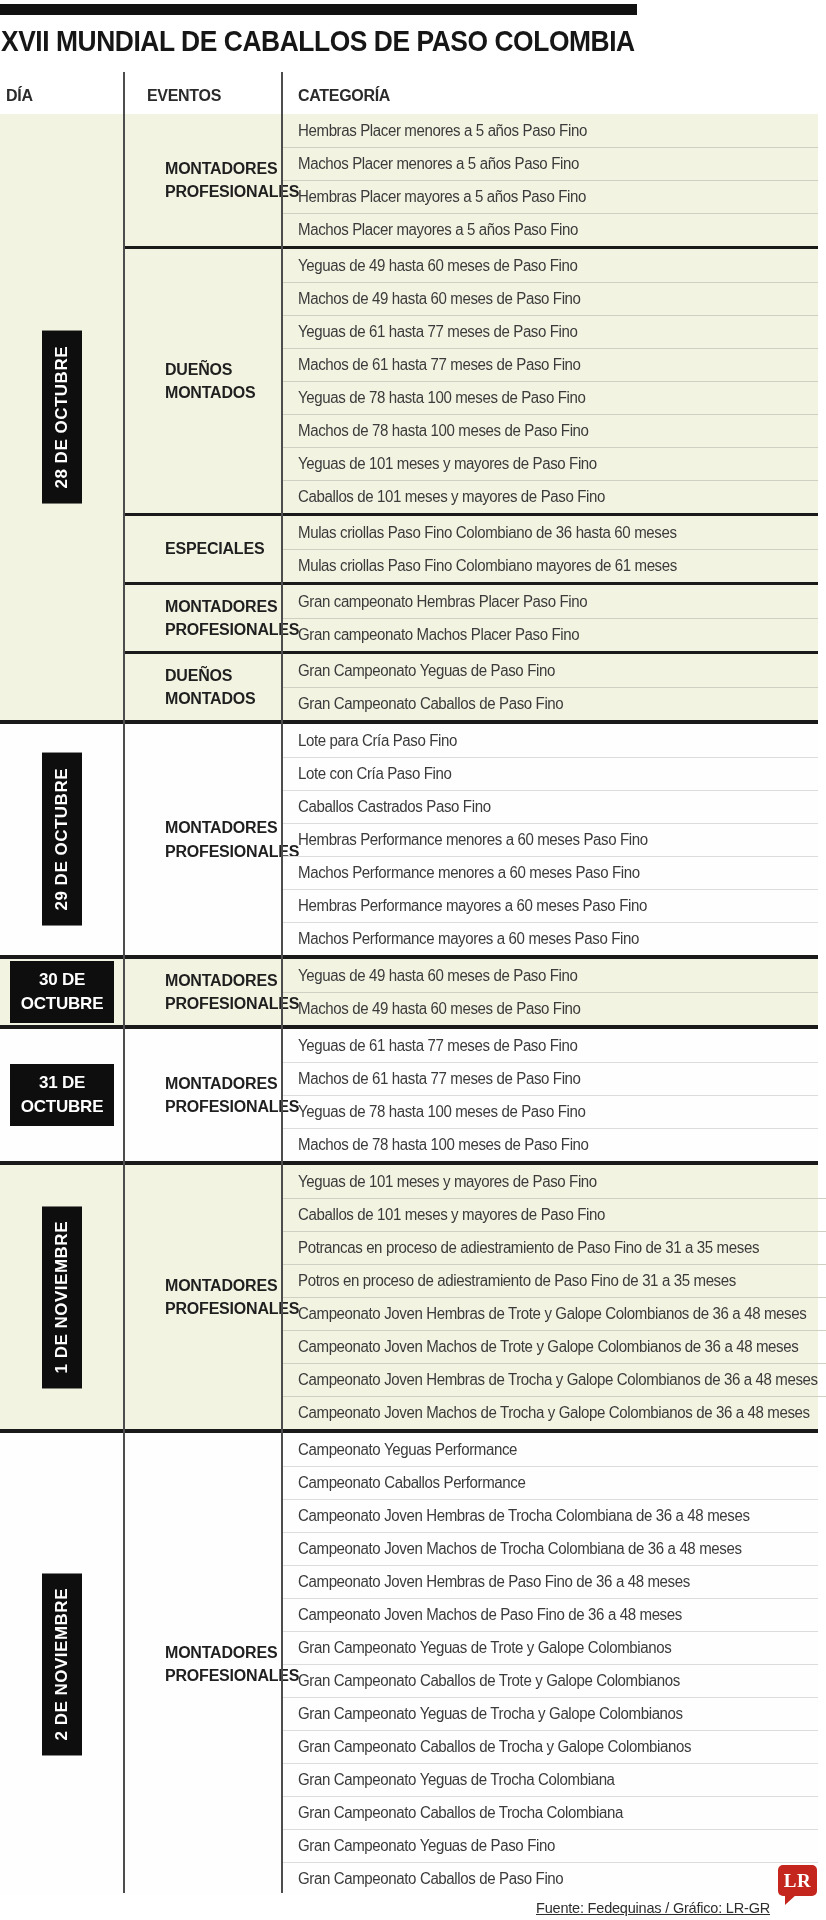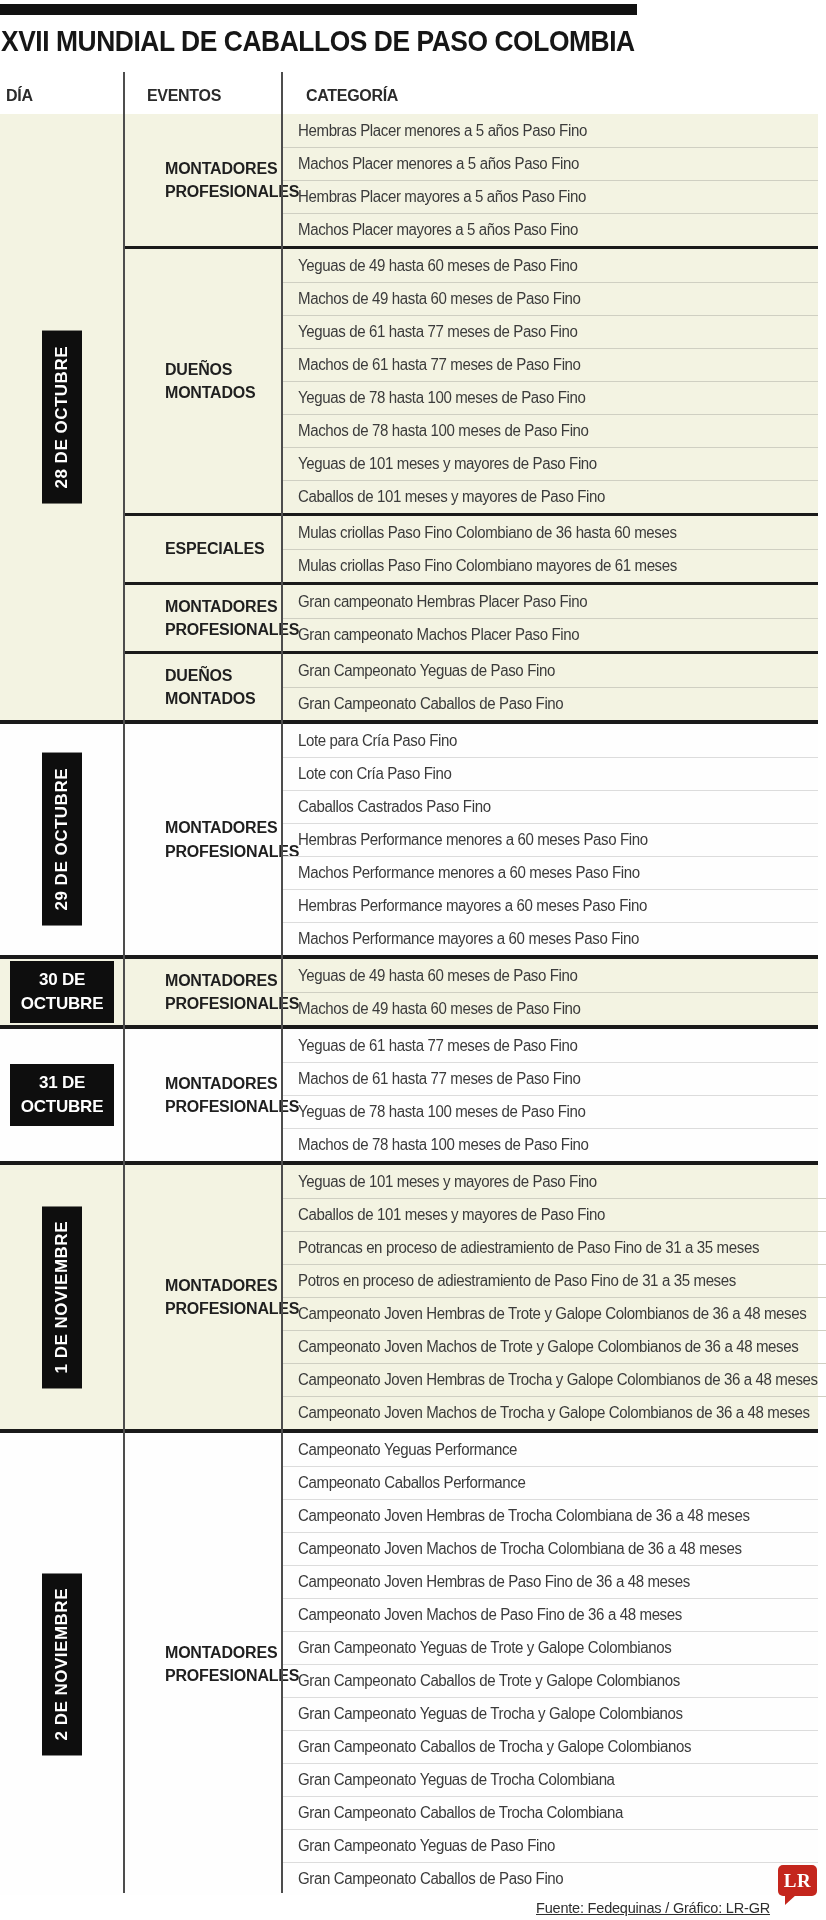--- a/index.html
+++ b/index.html
@@ -10,21 +10,21 @@
 
   .title{margin:7px 0 0 1px;font-size:30px;line-height:38px;font-weight:bold;color:var(--text-title);letter-spacing:-0.5px;white-space:nowrap;}
   .title .cond{display:inline-block;transform:scaleX(0.88);transform-origin:0 60%;}
 
   .table-wrap{position:relative;margin:8px 8px 0 0;}
 
   .col-headers{display:flex;align-items:flex-end;height:46px;padding-bottom:9px;box-sizing:border-box;}
   .ch{font-weight:bold;font-size:16px;color:#2b2b2b;letter-spacing:-0.3px;}
   .ch-day{width:124px;box-sizing:border-box;padding-left:6px;flex:none;}
   .ch-events{width:158px;box-sizing:border-box;padding-left:23px;flex:none;}
-  .ch-category{flex:1;box-sizing:border-box;padding-left:24px;}
+  .ch-category{flex:1;box-sizing:border-box;padding-left:16px;}
 
   .section{display:flex;}
   .section + .section{border-top:4px solid var(--rule-heavy);}
   .bg-cream{background:var(--band-cream);}
   .bg-white{background:var(--band-white);}
 
   .day-cell{width:124px;flex:none;display:flex;align-items:center;justify-content:center;}
   .day-box{background:var(--day-box);color:#fff;font-weight:bold;font-size:17px;}
   .day-box.vertical{writing-mode:vertical-rl;transform:rotate(180deg);padding:15px 10px;letter-spacing:0.5px;white-space:nowrap;}
   .day-box.horizontal{width:104px;box-sizing:border-box;padding:7px 0;text-align:center;line-height:1.4;letter-spacing:-0.2px;}

